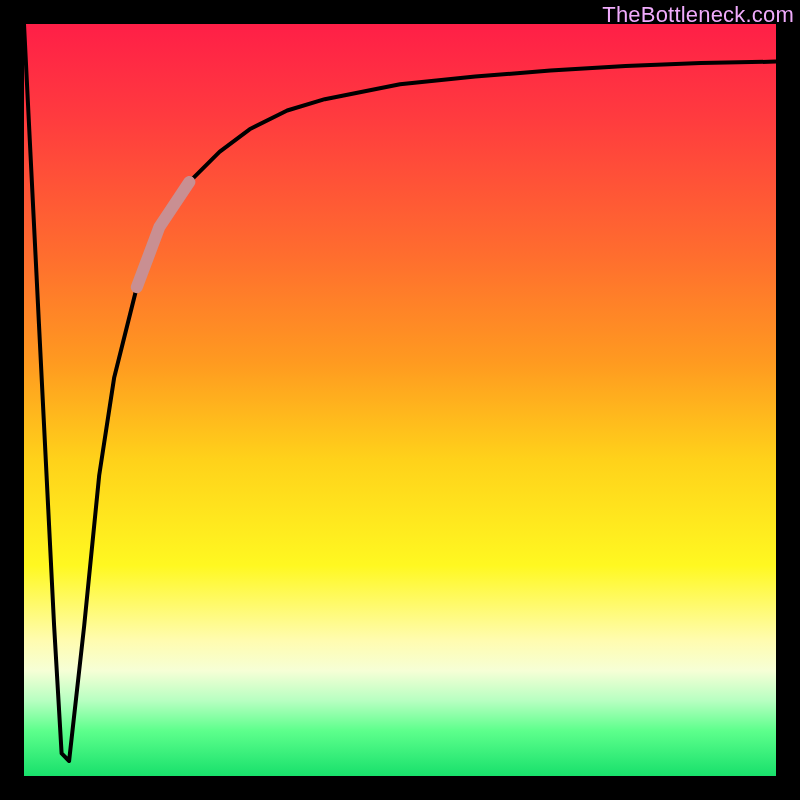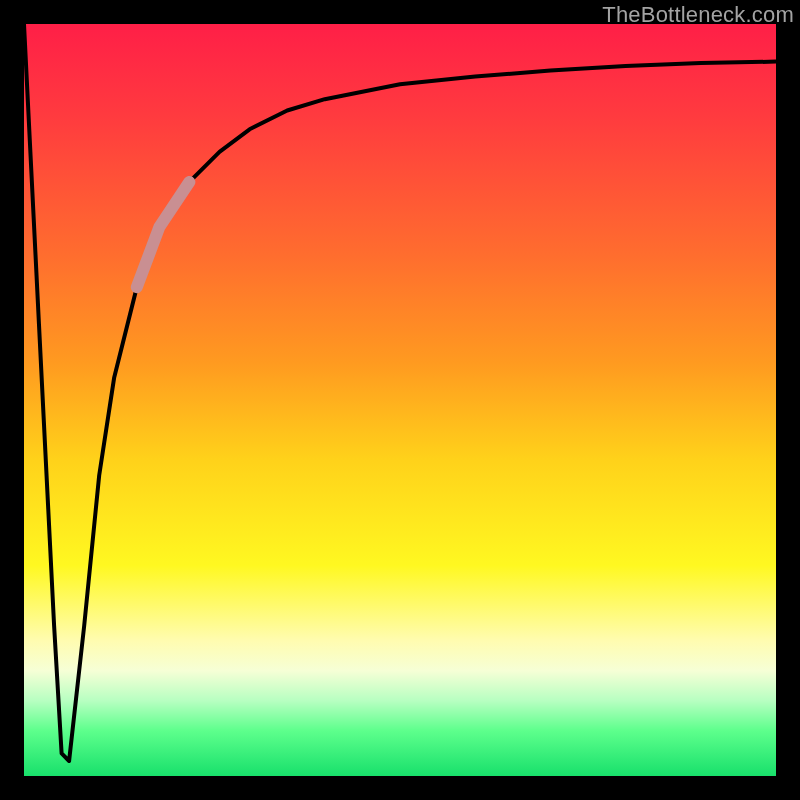--- a/index.html
+++ b/index.html
@@ -44,21 +44,21 @@
     left: 0;
     top: 0;
     width: 752px;
     height: 752px;
     overflow: visible;
   }
   .attribution {
     position: absolute;
     top: 2px;
     right: 6px;
-    color: #a3a3a3;
+    color: #f0abfc;
     font-size: 22px;
     user-select: none;
     letter-spacing: 0.2px;
   }
 </style>
 </head>
 <body>
 
 <div class="frame">
 

